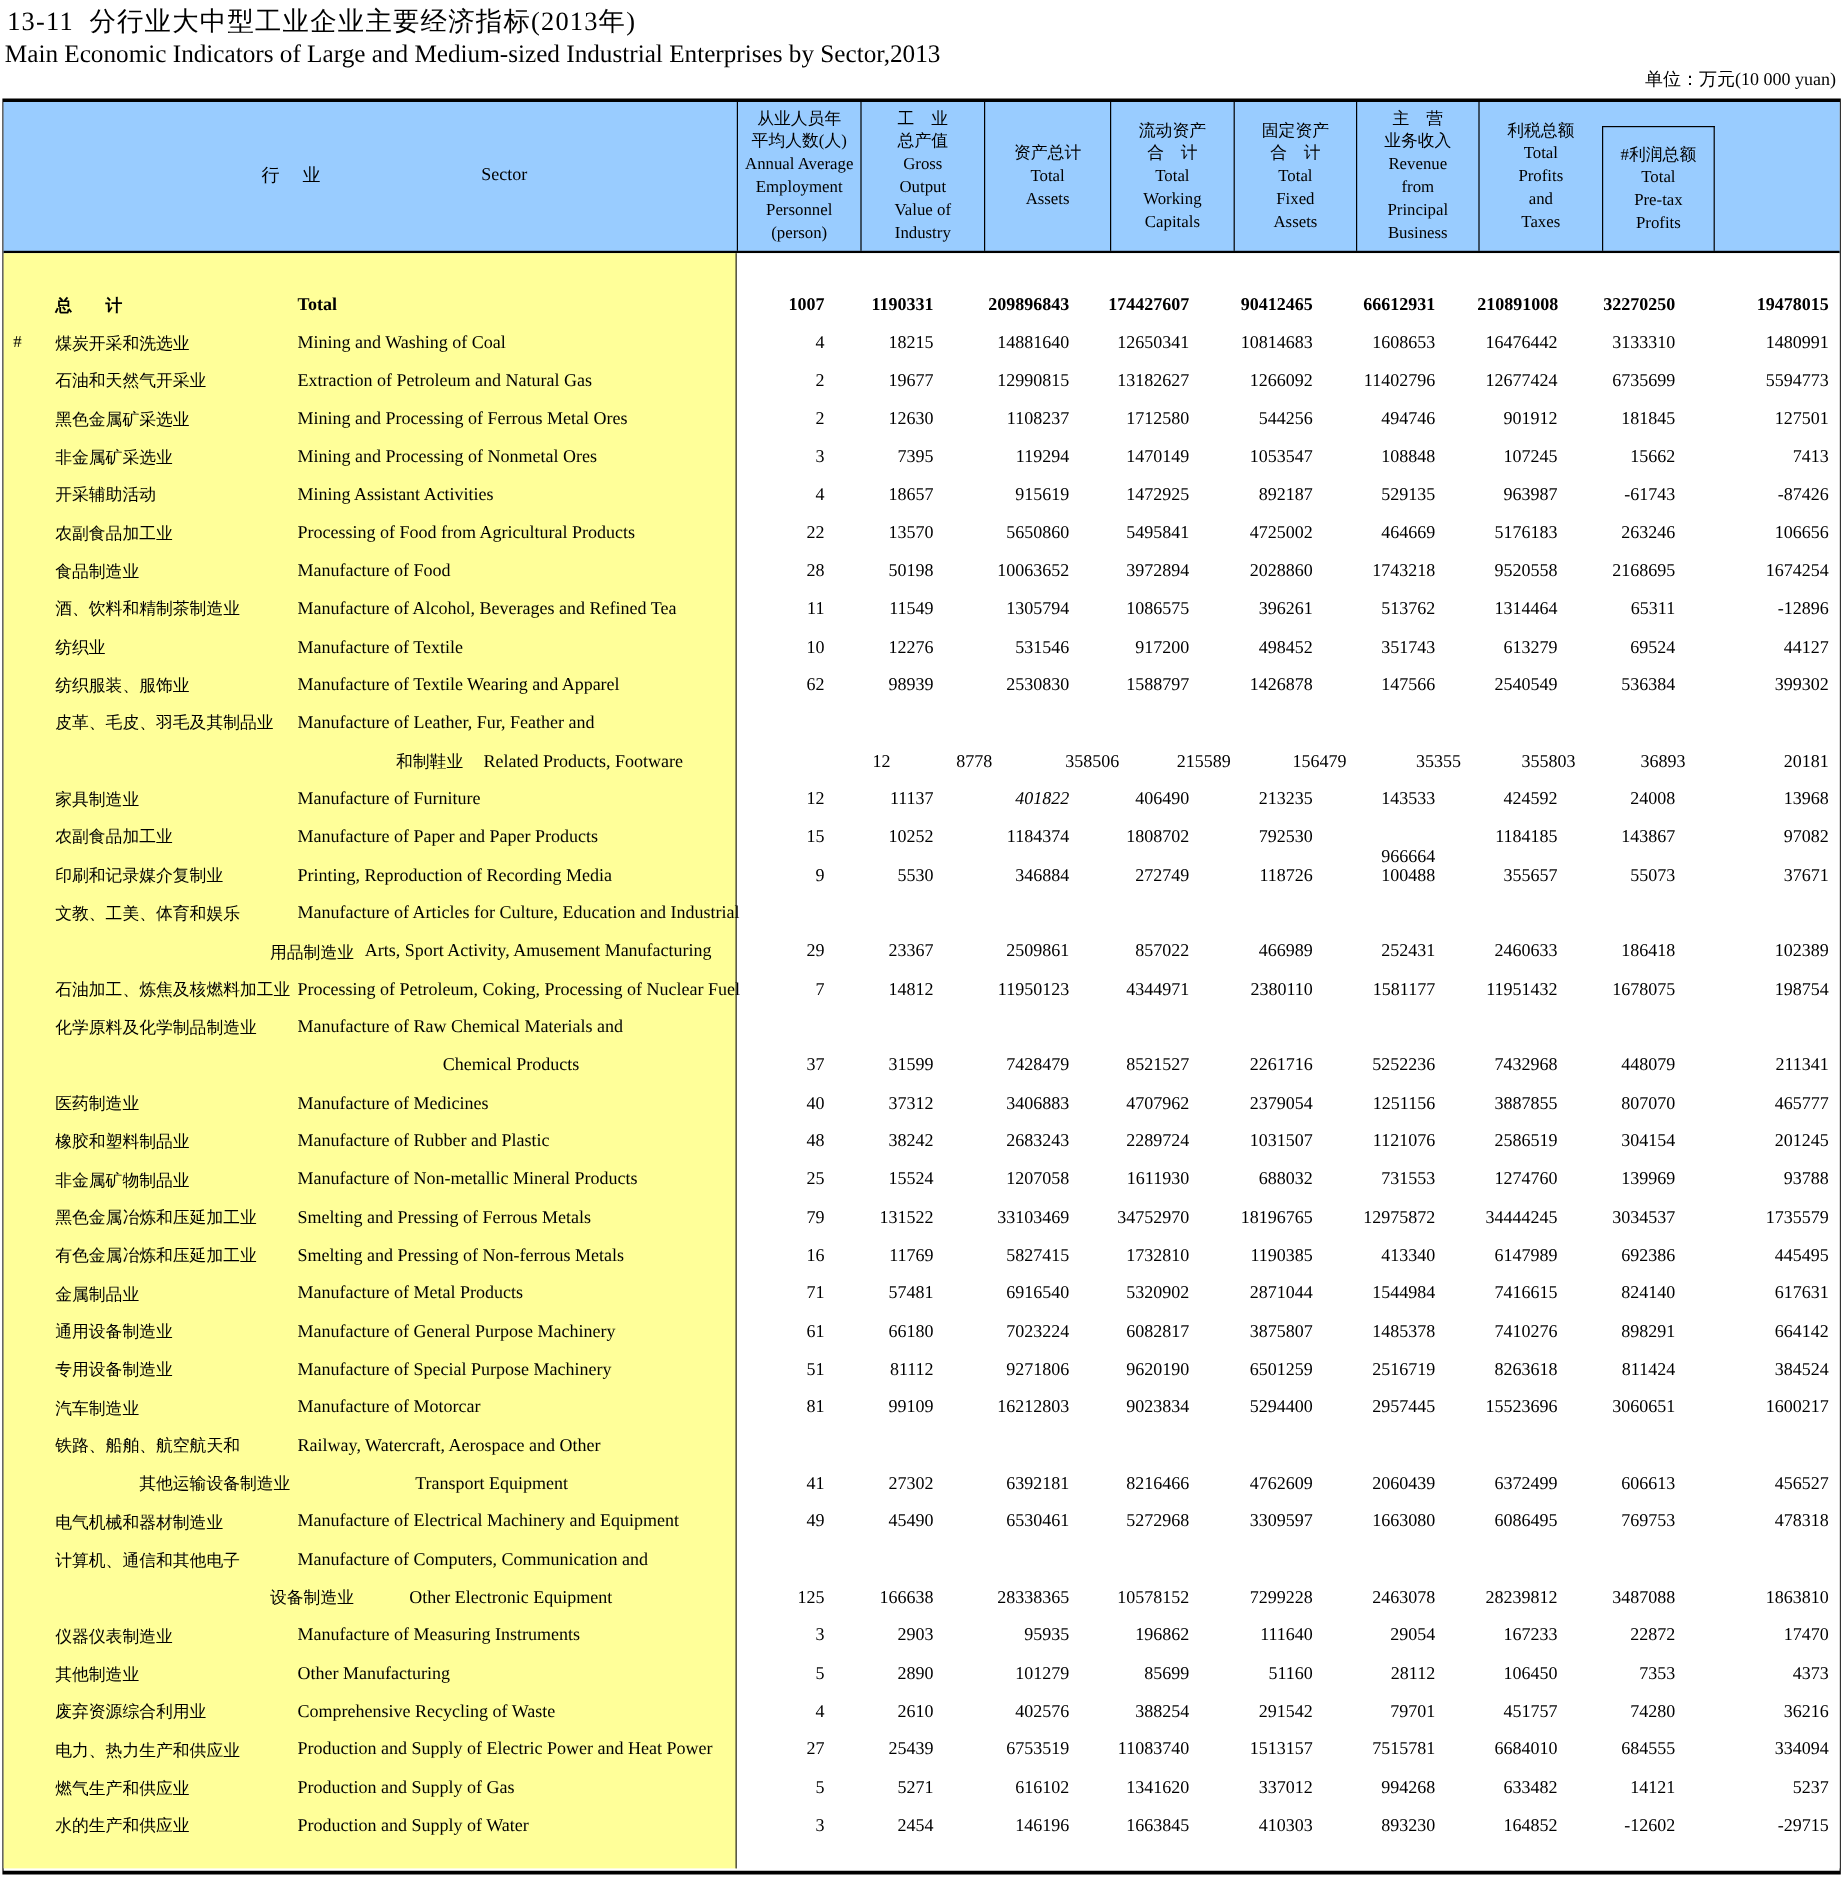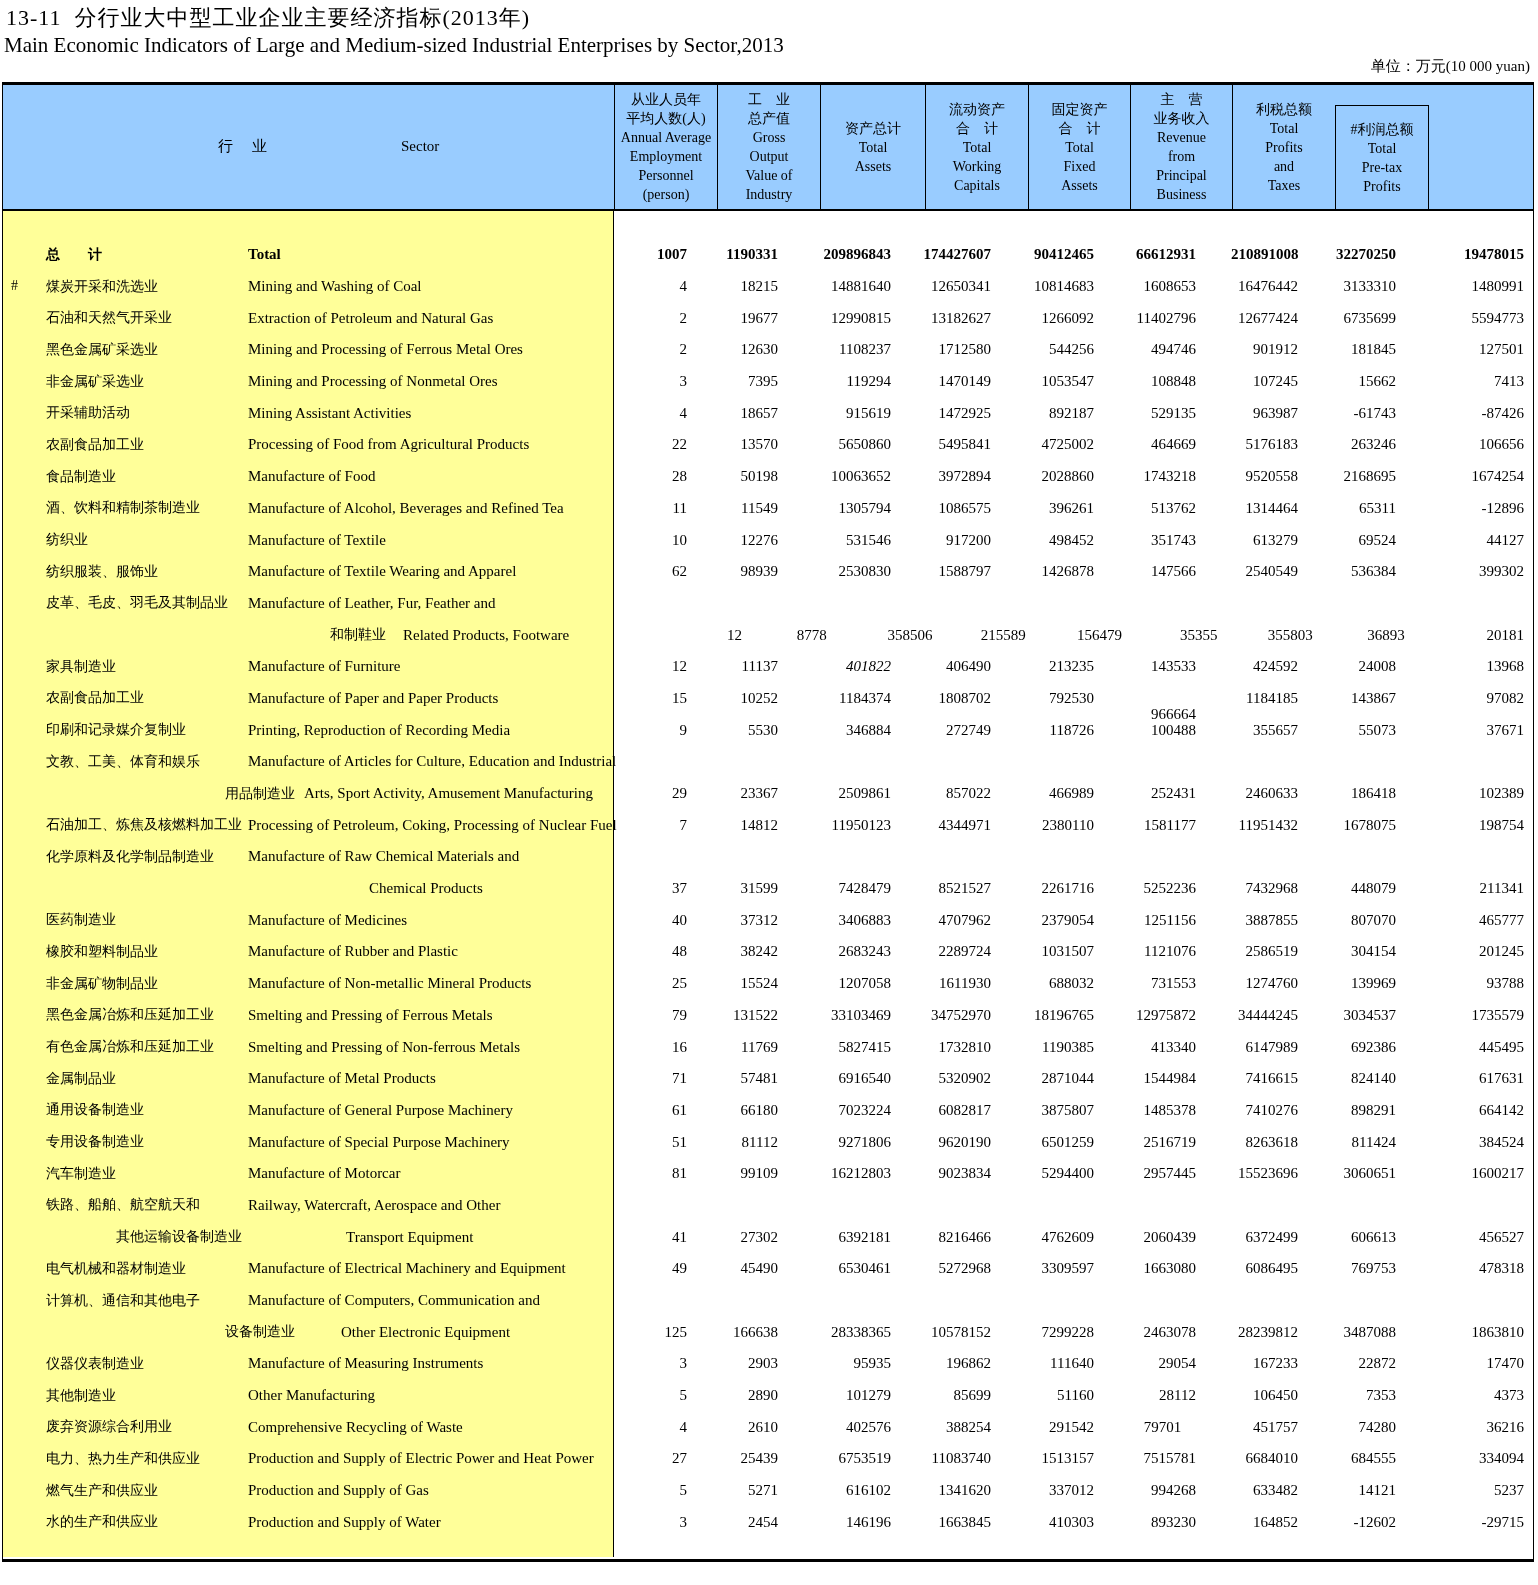--- a/index.html
+++ b/index.html
@@ -598,21 +598,21 @@
           <div class="c-num" style="width: 97px; padding-right: 9px;">4373</div>
         </div>
         <div class="row">
           <div class="c-cn"><span>废弃资源综合利用业</span></div>
           <div class="c-en">Comprehensive Recycling of Waste</div>
           <div class="c-num" style="width: 101px; padding-right: 28px;">4</div>
           <div class="c-num" style="width: 103px; padding-right: 40px;">2610</div>
           <div class="c-num" style="width: 103px; padding-right: 30px;">402576</div>
           <div class="c-num" style="width: 105px; padding-right: 35px;">388254</div>
           <div class="c-num" style="width: 103px; padding-right: 35px;">291542</div>
-          <div class="c-num" style="width: 102px; padding-right: 35px; text-align: center;">79701</div>
+          <div class="c-num" style="width: 102px; padding-right: 35px;">79701</div>
           <div class="c-num" style="width: 102px; padding-right: 35px;">451757</div>
           <div class="c-num" style="width: 103px; padding-right: 40px;">74280</div>
           <div class="c-num" style="width: 97px; padding-right: 9px;">36216</div>
         </div>
         <div class="row">
           <div class="c-cn"><span>电力、热力生产和供应业</span></div>
           <div class="c-en">Production and Supply of Electric Power and Heat Power</div>
           <div class="c-num" style="width: 101px; padding-right: 28px;">27</div>
           <div class="c-num" style="width: 103px; padding-right: 40px;">25439</div>
           <div class="c-num" style="width: 103px; padding-right: 30px;">6753519</div>

